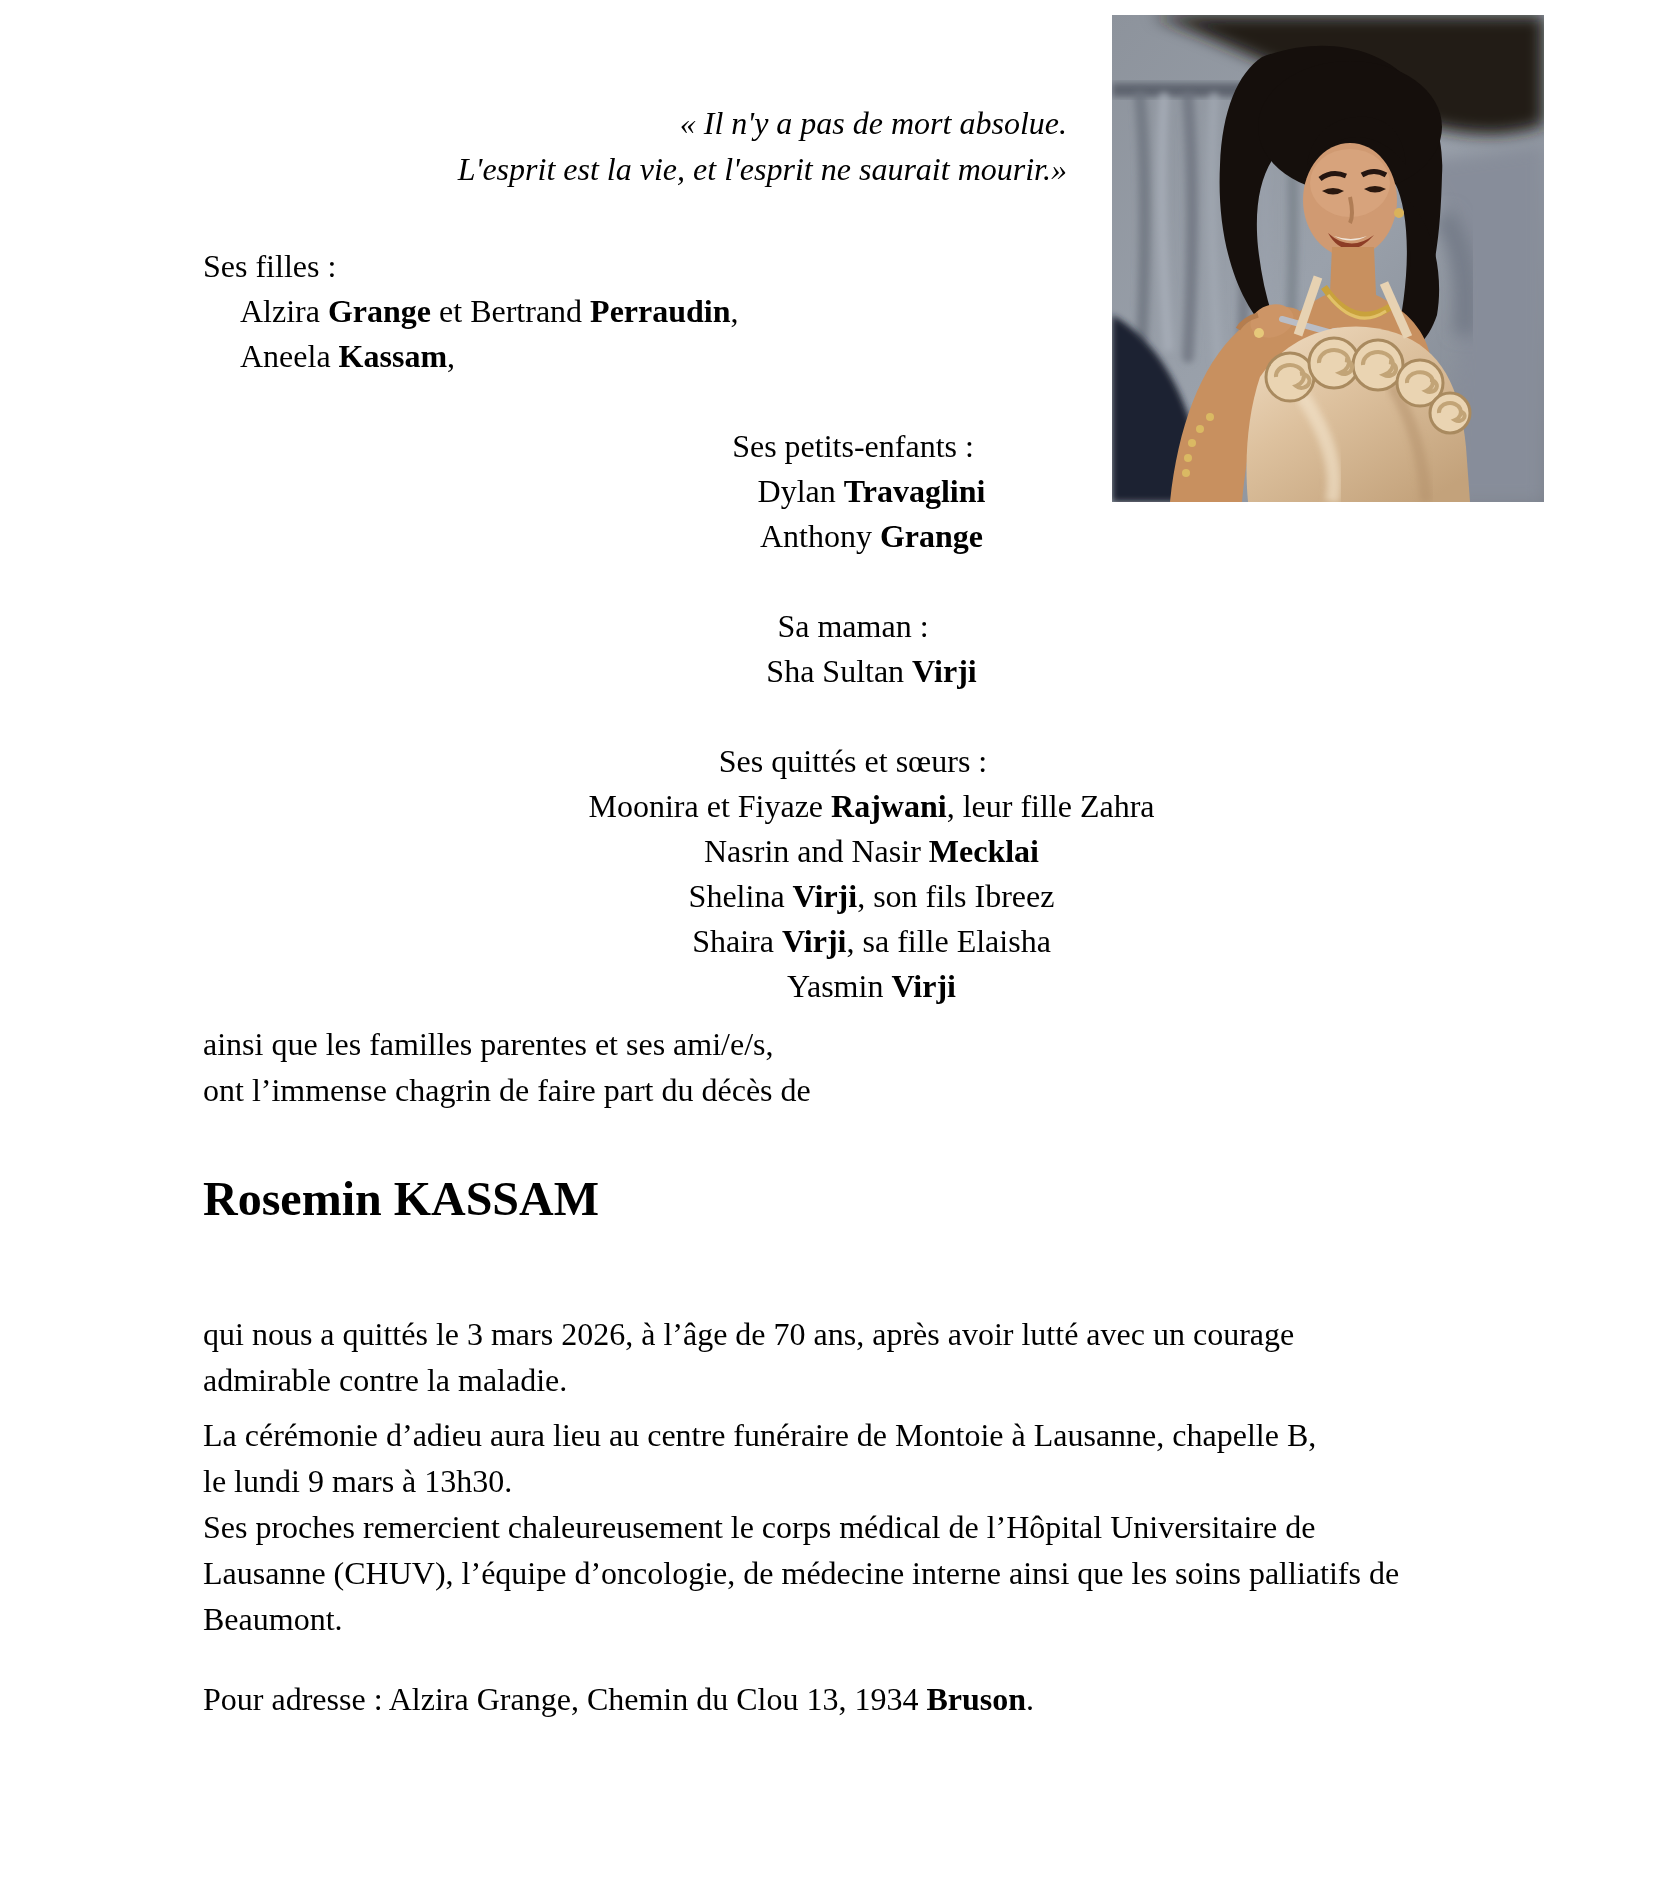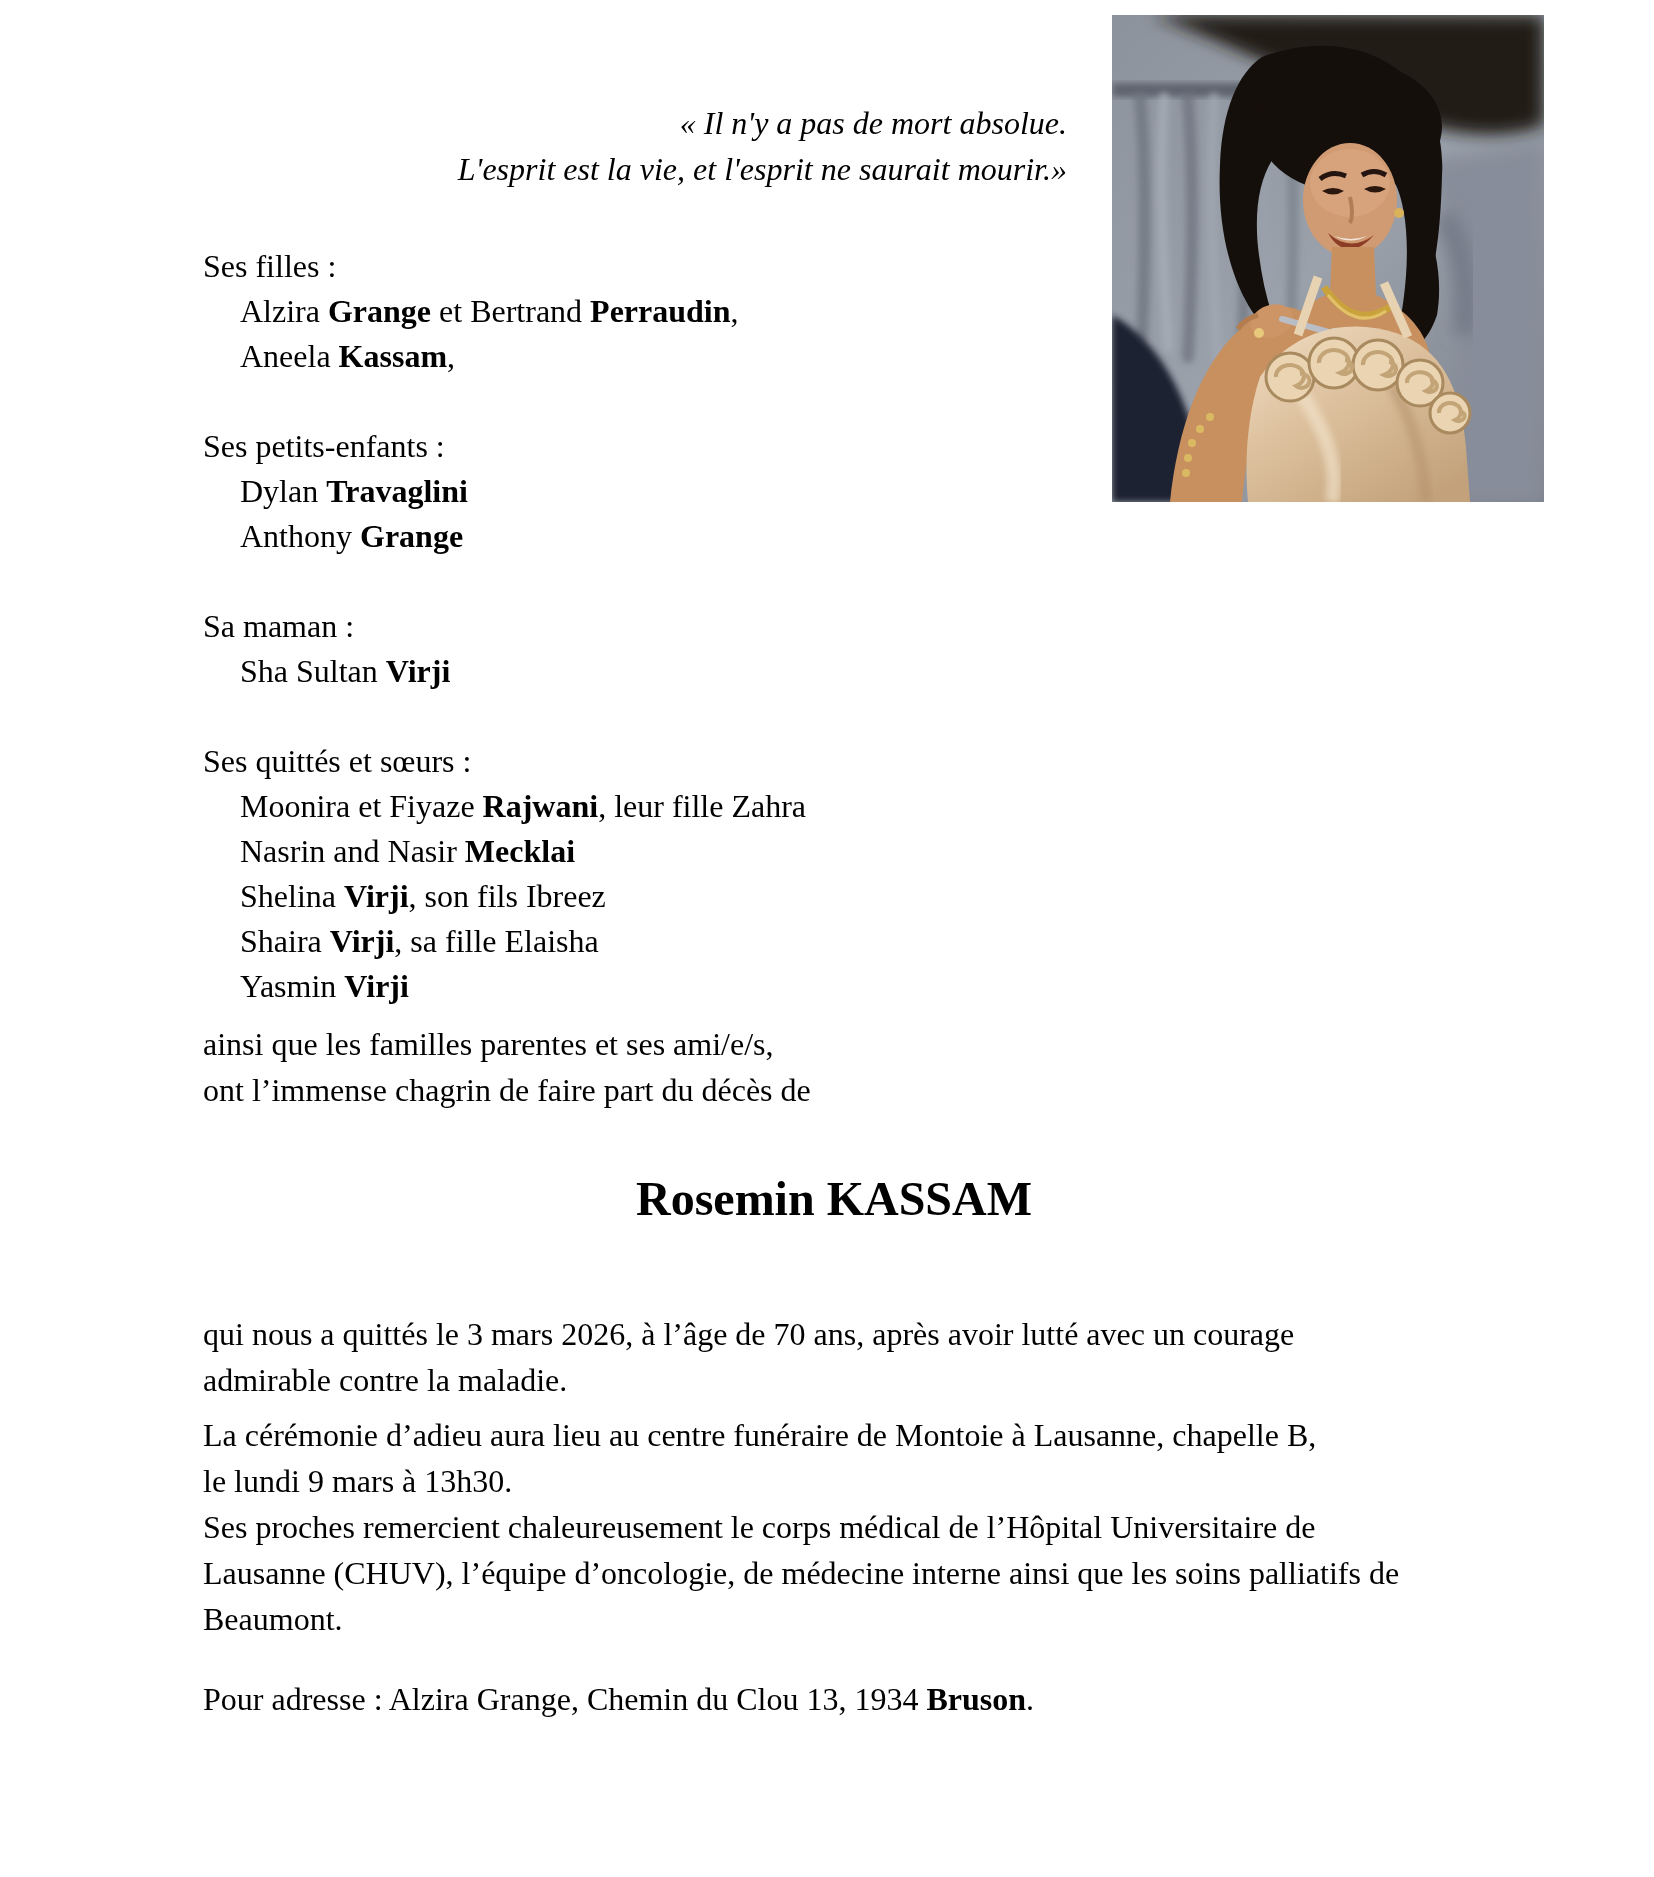--- a/index.html
+++ b/index.html
@@ -12,26 +12,26 @@
     overflow:hidden;
   }
   .content {
     position:absolute; left:203px; top:0; width:1300px;
   }
   
   .quote { margin-top:100px; width:864px; text-align:right; font-size:32px; line-height:46px; }
   .quote .q-italic { font-style:italic; }
   
   .families { margin-top:52px; font-size:32px; line-height:45px; }
-  .family-group + .family-group { margin-top:45px; }
+  .family-group + .family-group { margin-top:45px;text-align:center; }
   .entry { padding-left:37px; }
   
   .closing { margin-top:12px; font-size:32px; line-height:46px; white-space:pre; }
   
-  .title { margin-top:58px; width:1262px; text-align:center; font-size:48px; line-height:56px; font-weight:bold; }
+  .title { margin-top:58px; width:1262px; text-align:left; font-size:48px; line-height:56px; font-weight:bold; }
   .para { font-size:32px; line-height:46px; white-space:pre; }
   .para-death { margin-top:84px; }
   .para-ceremony { margin-top:9px; }
   .address { margin-top:34px; font-size:32px; line-height:46px; }
   b { font-weight:bold; }
   
   .photo {
     position:absolute; left:1112px; top:15px; width:432px; height:487px;
     overflow:hidden;
   }

